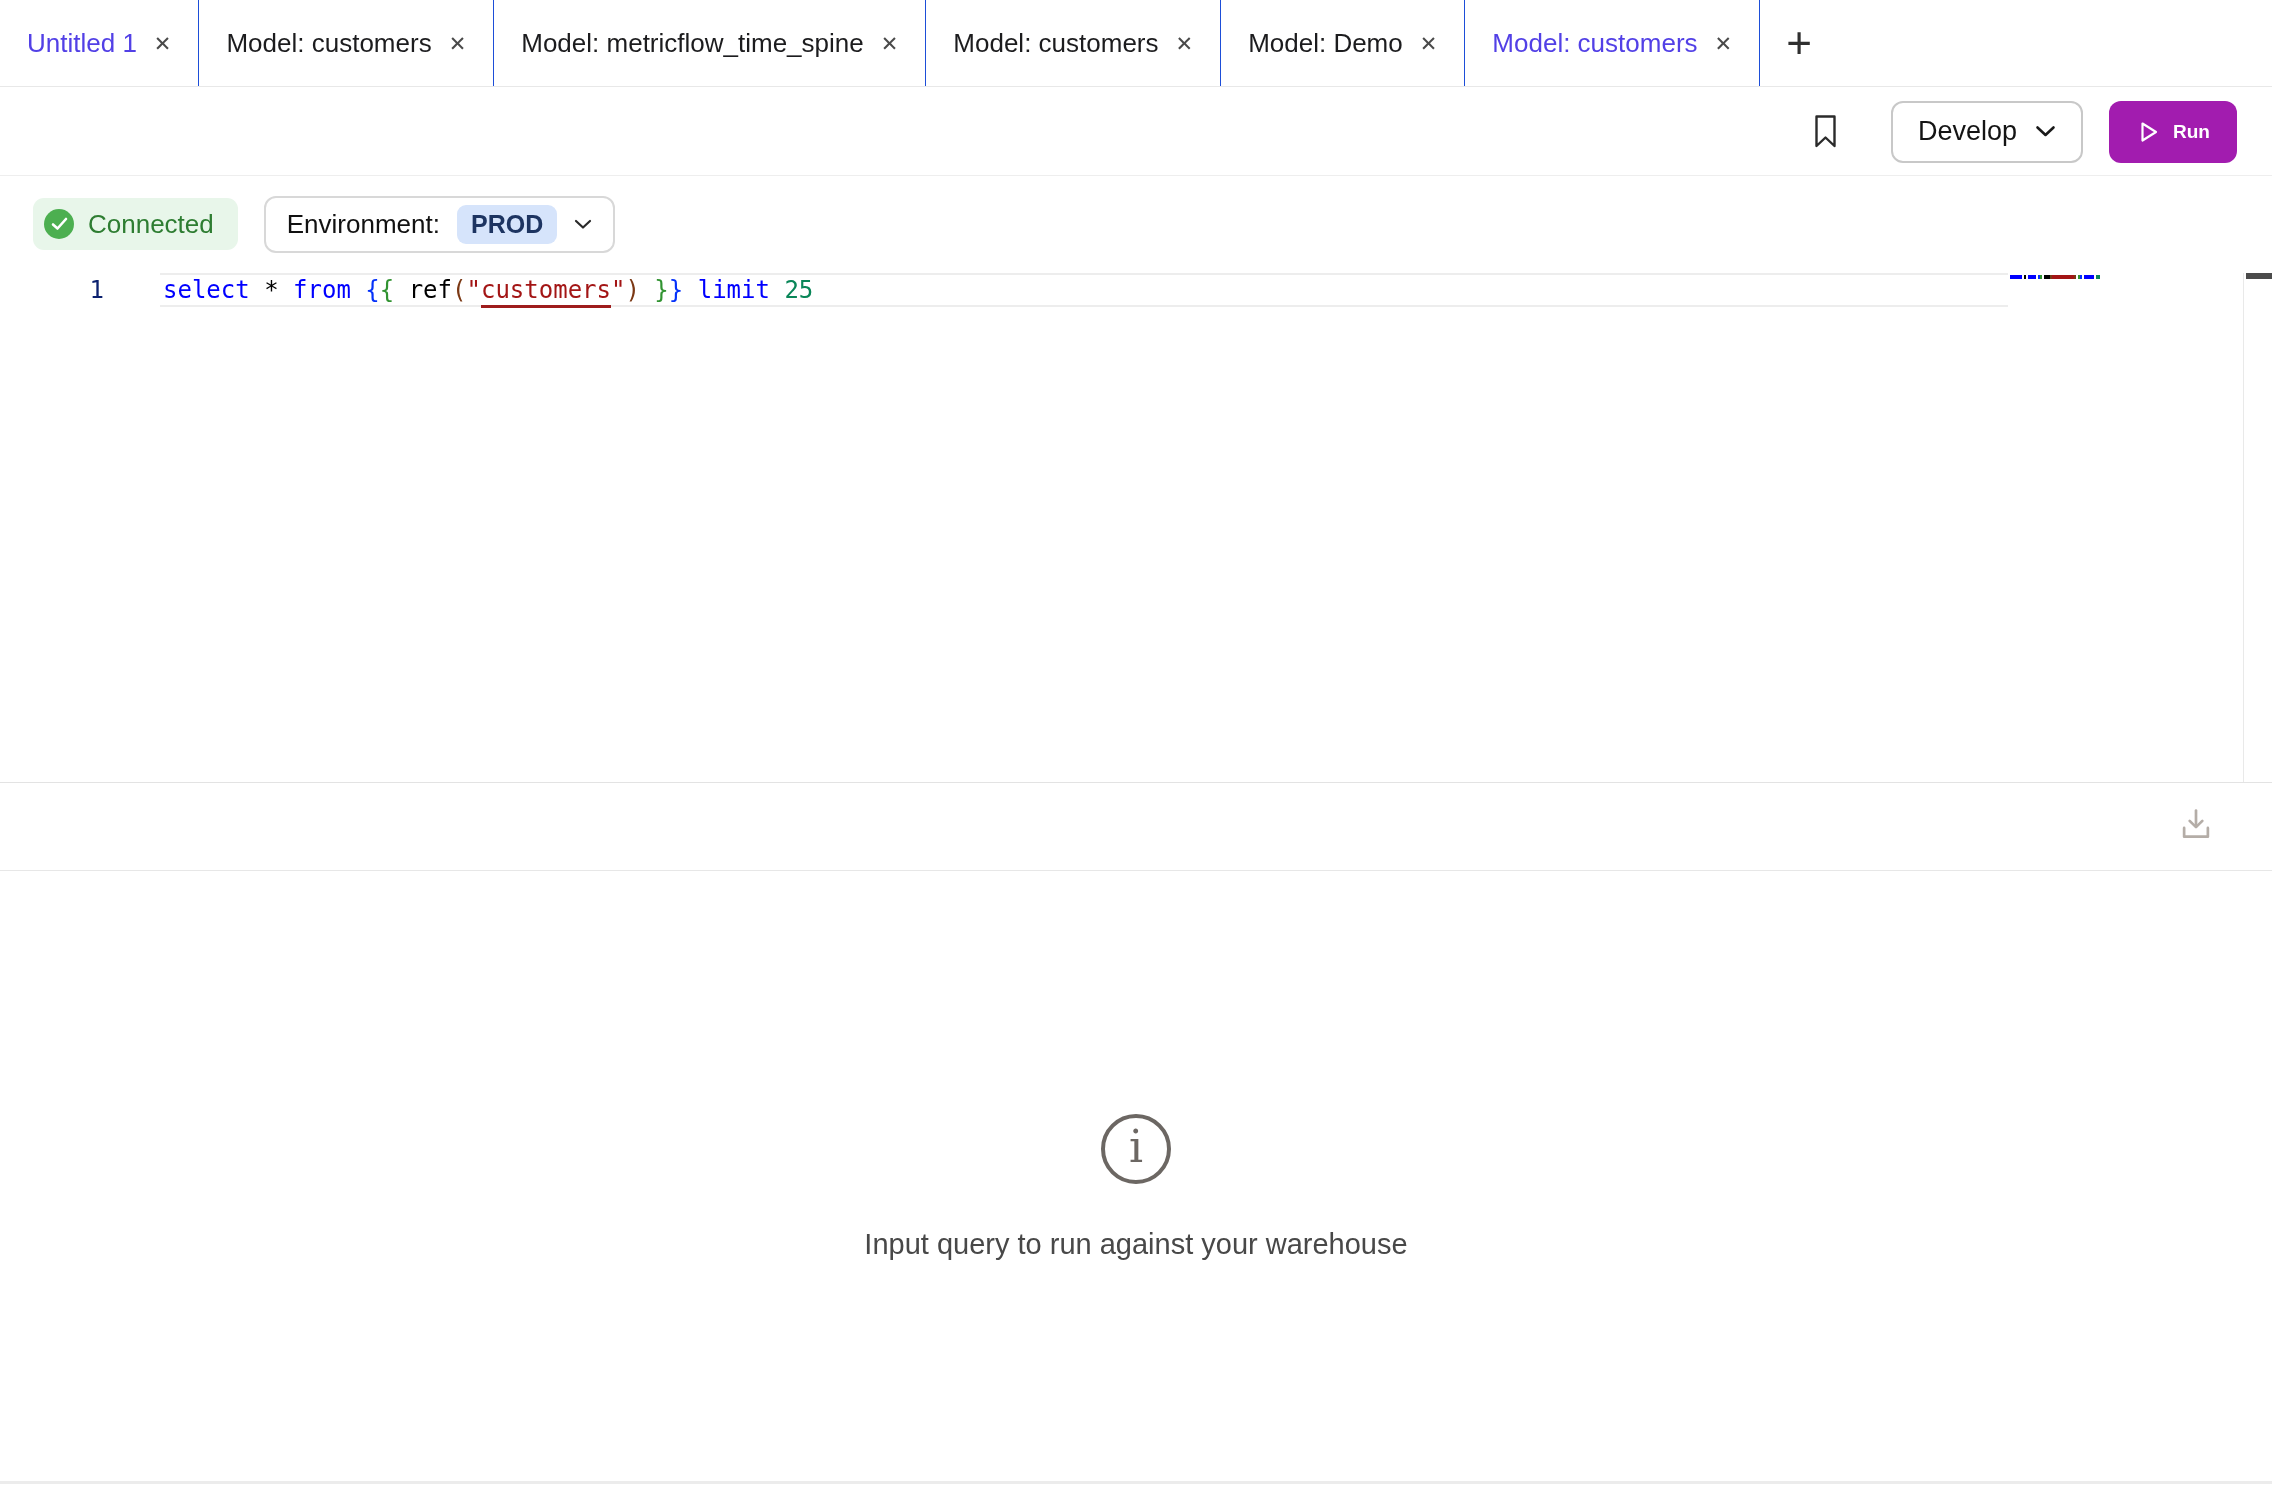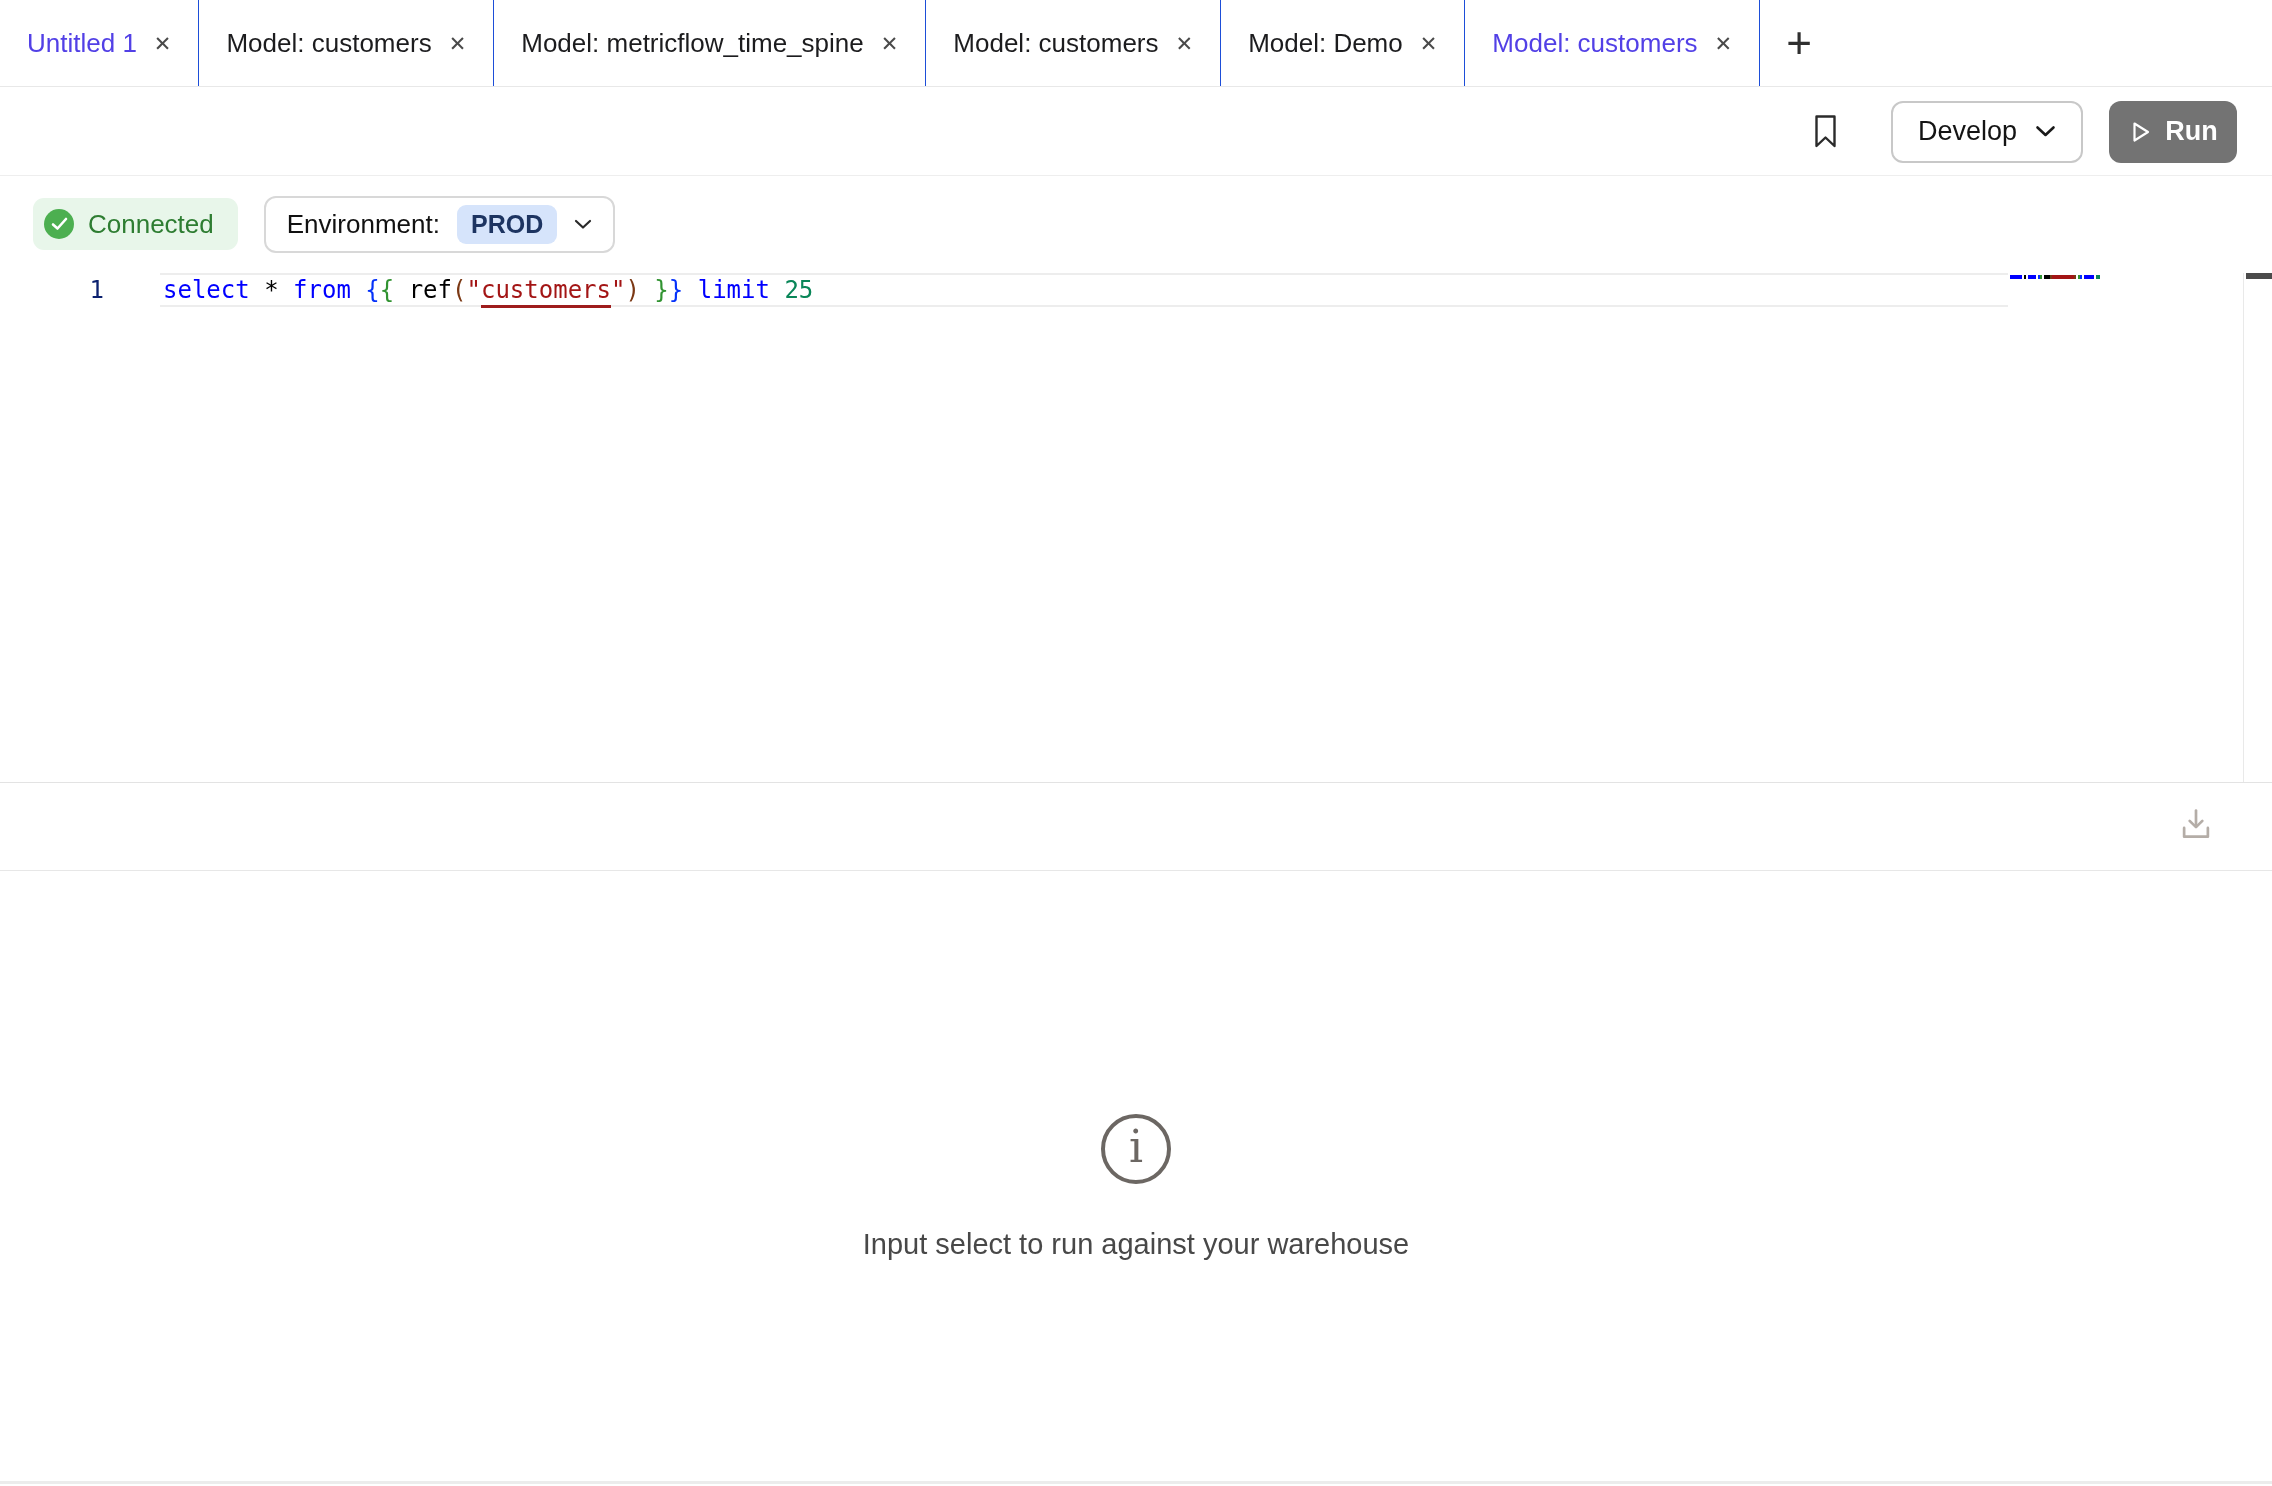--- a/index.html
+++ b/index.html
@@ -11,21 +11,21 @@
   .tab { display:flex; align-items:center; gap:17px; padding:0 27px; border-right:1px solid #1d4ed8; font-size:26px; cursor:default; }
   .tab .tab-label { color:#1c1c1e; white-space:nowrap; }
   .tab.accent .tab-label { color:var(--accent); }
   .tab-close { font-size:21px; color:#4a4a4a; line-height:1; }
   .newtab { width:78px; display:flex; align-items:center; justify-content:center; font-size:44px; font-weight:300; color:#2f2f2f; }
 
   
   .toolbar { position:absolute; top:88px; left:0; right:0; height:88px; border-bottom:1px solid #eeeeee; background:#fff; display:flex; align-items:center; justify-content:flex-end; padding-right:35px; }
   .bookmark { margin-right:38px; display:flex; align-items:center; }
   .develop-btn { height:62px; padding:0 25px; border:2px solid #c8c8c8; border-radius:12px; background:#fff; display:flex; align-items:center; gap:18px; font-size:27px; color:#141414; margin-right:26px;margin-left:16px; }
-  .run-btn { height:62px; width:128px; background:#737373; border-radius:12px; color:#fff; display:flex; align-items:center; justify-content:center; gap:13px; font-size:27px; font-weight:bold; }
+  .run-btn { height:62px; width:128px; background:#a21caf; border-radius:12px; color:#fff; display:flex; align-items:center; justify-content:center; gap:13px; font-size:19px; font-weight:bold; }
 
   
   .statusbar { position:absolute; top:177px; left:0; right:0; height:95px; background:#fff; display:flex; align-items:flex-start; padding:21px 0 0 33px; gap:26px; }
   .connected-badge { height:52px; background:#e8f6ea; border-radius:11px; display:flex; align-items:center; gap:14px; padding:0 24px 0 11px;justify-content:center; }
   .connected-badge .txt { color:#2e7d32; font-size:26px; }
   .check-circle { width:30px; height:30px; border-radius:50%; background:#4caf50; display:flex; align-items:center; justify-content:center; }
   .env-select { height:57px; border:2px solid #d8d8d8; border-radius:12px; display:flex; align-items:center; gap:17px; padding:0 21px; background:#fff; margin-top:-2px; }
   .env-select .lbl { font-size:26px; color:#111; }
   .prod-badge { background:#d6e4fb; color:#1d3461; font-weight:bold; font-size:25px; border-radius:9px; padding:5px 14px; }
 
@@ -170,17 +170,17 @@
         <path d="M8 10 L12 14 L16 10"></path>
         <path d="M4.5 14.5 V20 H19.5 V14.5"></path>
       </g>
     </svg>
   </div>
 
   <div class="empty-state">
     <div class="info-icon">
       <span class="i-glyph">i</span>
     </div>
-    <div class="empty-text">Input select to run against your warehouse</div>
+    <div class="empty-text">Input query to run against your warehouse</div>
   </div>
 </div>
 
 <div class="bottom-strip"></div>
 
 </body></html>

